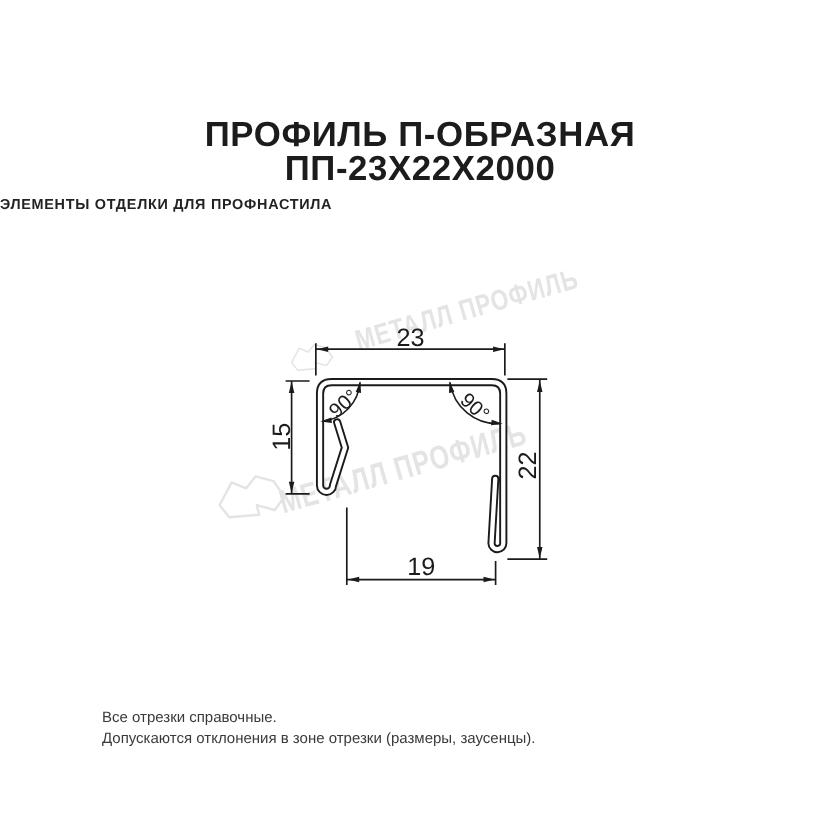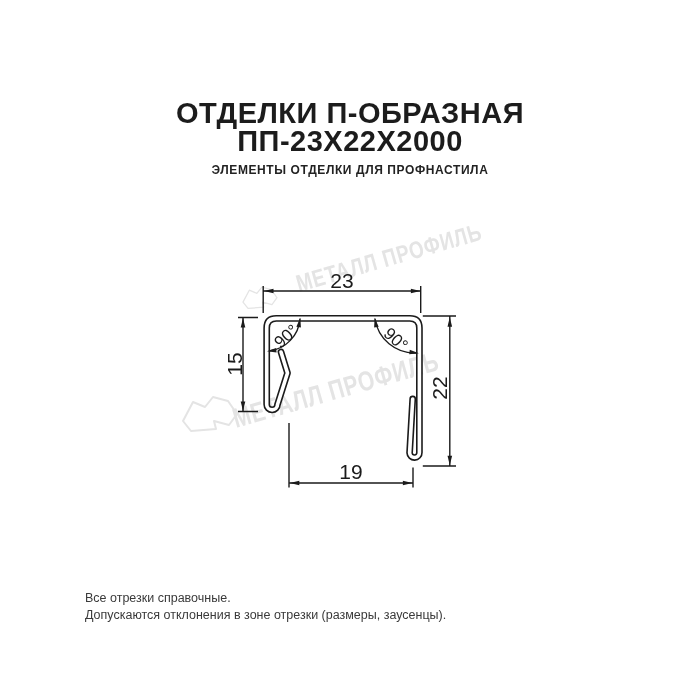--- a/index.html
+++ b/index.html
@@ -5,40 +5,40 @@
   html,body{margin:0;padding:0;background:#fff;}
   .canvas{
     position:relative;width:700px;height:700px;background:#ffffff;overflow:hidden;
     font-family:"Liberation Sans","DejaVu Sans",sans-serif;
   }
   .title-block{
     position:absolute;top:99px;left:0;width:700px;text-align:center;
     color:#1c1c1c;font-weight:700;line-height:28px;font-size:29px;letter-spacing:0.5px;
   }
   .subtitle{
-    position:absolute;top:163px;left:0;width:700px;text-align:center;
+    position:absolute;top:163px;left:0;width:700px;text-align:left;
     color:#222;font-weight:700;font-size:12px;letter-spacing:0.6px;
   }
   .drawing-svg{position:absolute;left:0;top:0;}
   .footer{
     position:absolute;left:85px;top:590px;color:#3a3a3a;
     font-size:12.5px;line-height:16.5px;font-weight:400;
   }
   .dim-label{font-size:21px;}
   .ang-label{font-size:17px;}
   .wm-text-1{font-size:24px;font-weight:700;letter-spacing:1px;}
   .wm-text-2{font-size:27.5px;font-weight:700;letter-spacing:1px;}
 </style>
 </head>
 <body>
 
 <div class="canvas">
 
   <div class="title-block">
-    <div>ОТДЕЛКИ П-ОБРАЗНАЯ</div>
+    <div>ПРОФИЛЬ П-ОБРАЗНАЯ</div>
     <div>ПП-23Х22Х2000</div>
   </div>
   <div class="subtitle">ЭЛЕМЕНТЫ ОТДЕЛКИ ДЛЯ ПРОФНАСТИЛА</div>
 
   <svg class="drawing-svg" width="700" height="700" viewBox="0 0 700 700">
     <defs>
       <path id="arrow" d="M0,0 L-9.5,2.3 L-9.5,-2.3 Z"></path>
       <path id="logo" d="M183,421 L193,402 L205,407 L213,397 L228,401 L237,414 L229,425 L214,421 L216,429 L191,431 Z"></path>
     </defs>
 

